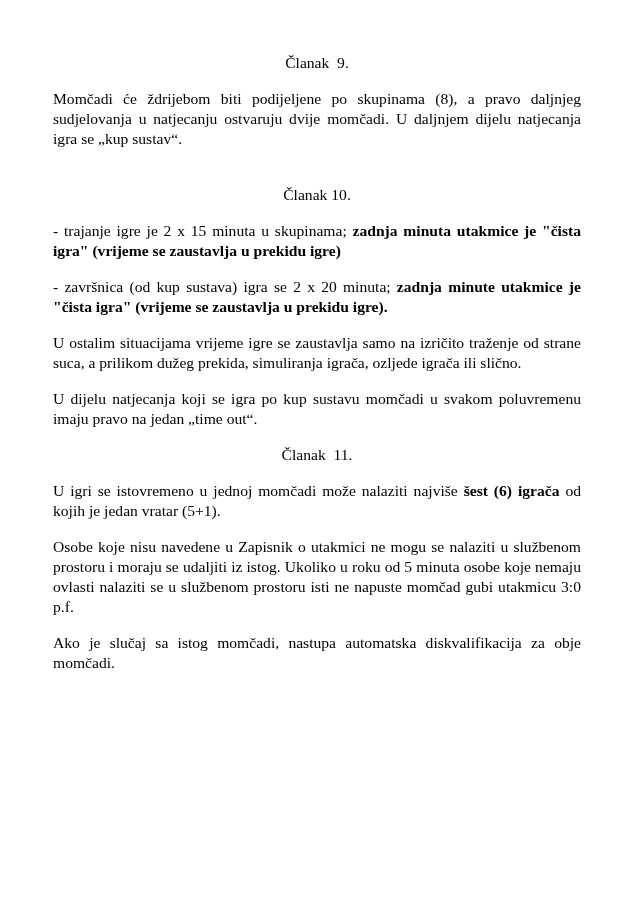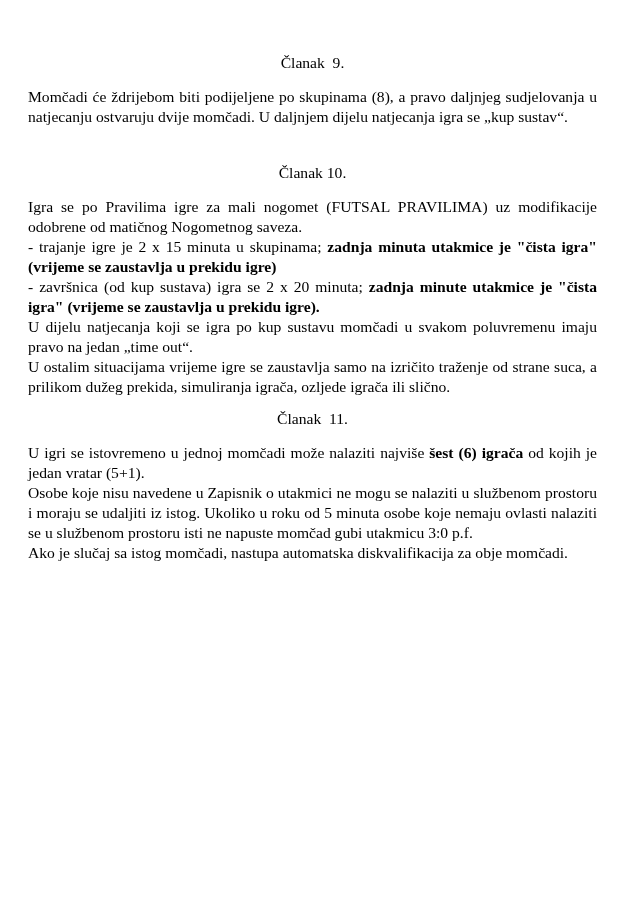--- a/index.html
+++ b/index.html
@@ -4,60 +4,59 @@
 <style>
   html, body {
     margin: 0;
     padding: 0;
     background: #ffffff;
   }
   .page {
     width: 634px;
     height: 899px;
     box-sizing: border-box;
-    padding: 53px 37px 0 28px;
+    padding: 53px 37px 0 37px;
     background: #ffffff;
     color: #000000;
     font-family: "Liberation Serif", "DejaVu Serif", serif;
     font-size: 15.6px;
     line-height: 20px;
     overflow: hidden;
   }
   .heading {
     font-size: 15.6px;
     font-weight: 400;
     text-align: center;
     white-space: pre;
     margin: 0 0 14px 0;
   }
   .heading.h-10 { margin-top: 36px; }
   .heading.h-11 { margin-top: 12px; }
   .para {
-    margin: 0;
+    margin: 16px;
     text-align: justify;
   }
   .para b { font-weight: 700; }
 </style>
 </head>
 <body>
 
 <div class="page">
 
   <section>
     <h2 class="heading h-9">Članak  9.</h2>
     <p class="para"><span>Momčadi  će ždrijebom biti podijeljene po skupinama (8), a pravo daljnjeg sudjelovanja u natjecanju ostvaruju dvije momčadi. U daljnjem dijelu natjecanja igra se „kup sustav“.</span></p>
   </section>
 
   <section>
     <h2 class="heading h-10">Članak 10.</h2>
-    <p class="para"><span>Igra se po Pravilima igre za mali nogomet (FUTSAL PRAVILIMA) uz modifikacije odobrene od matičnog Nogometnog saveza.</span></p>
     <p class="para"><span>- trajanje igre je 2 x 15 minuta u skupinama; </span><b>zadnja minuta utakmice je "čista igra" (vrijeme se zaustavlja u prekidu igre)</b></p>
     <p class="para"><span>- završnica (od kup sustava) igra se 2 x 20 minuta; </span><b>zadnja minute utakmice je "čista igra" (vrijeme se zaustavlja u prekidu igre).</b></p>
+    <p class="para"><span>U ostalim situacijama vrijeme igre se zaustavlja samo na izričito traženje od strane suca, a prilikom dužeg prekida, simuliranja igrača, ozljede igrača ili slično.</span></p>
     <p class="para"><span>U dijelu natjecanja koji se igra po kup sustavu momčadi u svakom poluvremenu imaju pravo na jedan „time out“.</span></p>
-    <p class="para"><span>U ostalim situacijama vrijeme igre se zaustavlja samo na izričito traženje od strane suca, a prilikom dužeg prekida, simuliranja igrača, ozljede igrača ili slično.</span></p>
   </section>
 
   <section>
     <h2 class="heading h-11">Članak  11.</h2>
     <p class="para"><span>U igri se istovremeno u jednoj momčadi može nalaziti najviše </span><b>šest (6) igrača</b><span> od kojih je jedan vratar (5+1).</span></p>
     <p class="para"><span>Osobe koje nisu navedene u Zapisnik o utakmici ne mogu se nalaziti u službenom prostoru i moraju se udaljiti iz istog. Ukoliko u roku od 5 minuta osobe koje nemaju ovlasti nalaziti se u službenom prostoru isti ne napuste momčad gubi utakmicu 3:0 p.f.</span></p>
     <p class="para"><span>Ako je slučaj sa istog momčadi, nastupa automatska diskvalifikacija za obje momčadi.</span></p>
   </section>
 
 </div>

